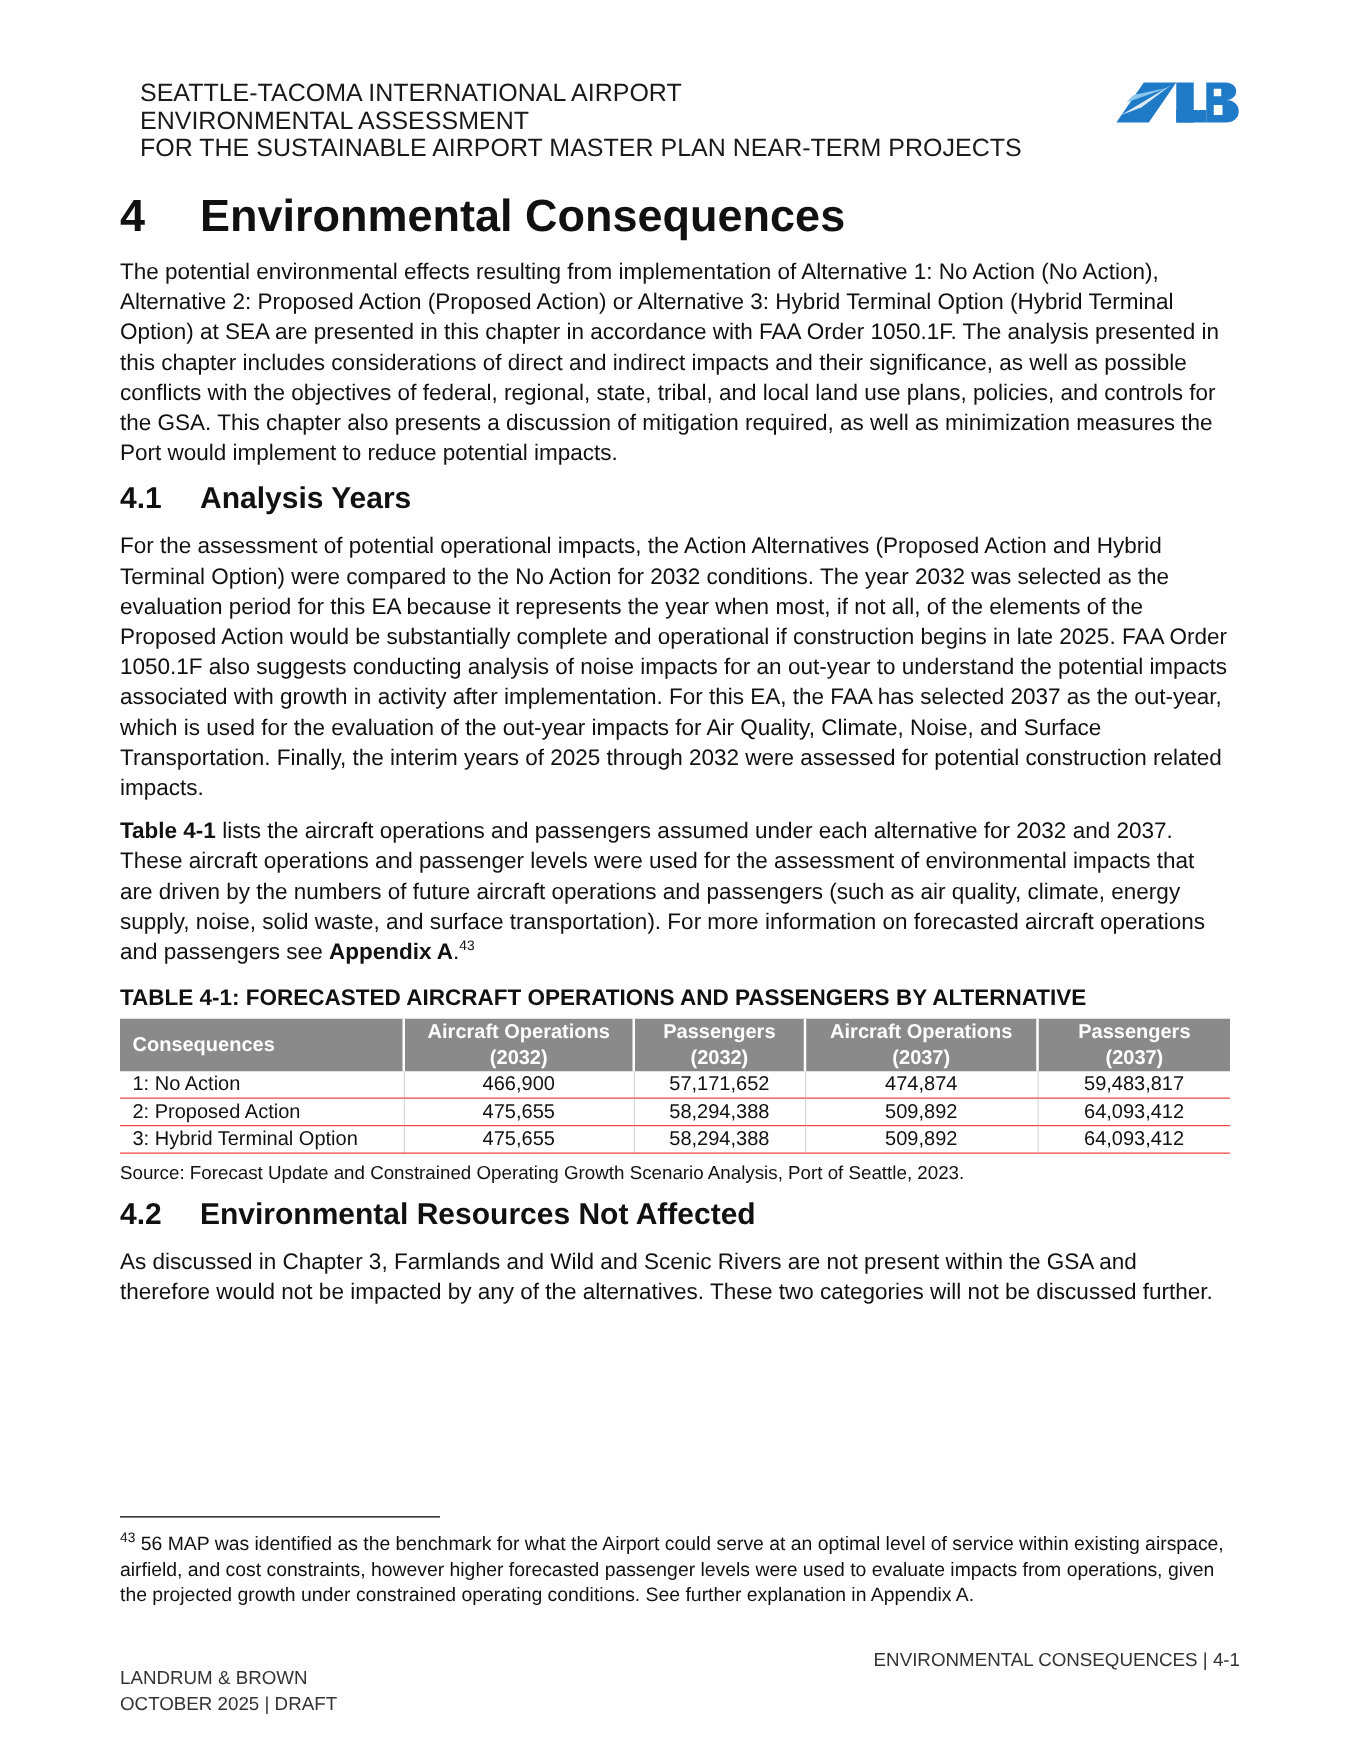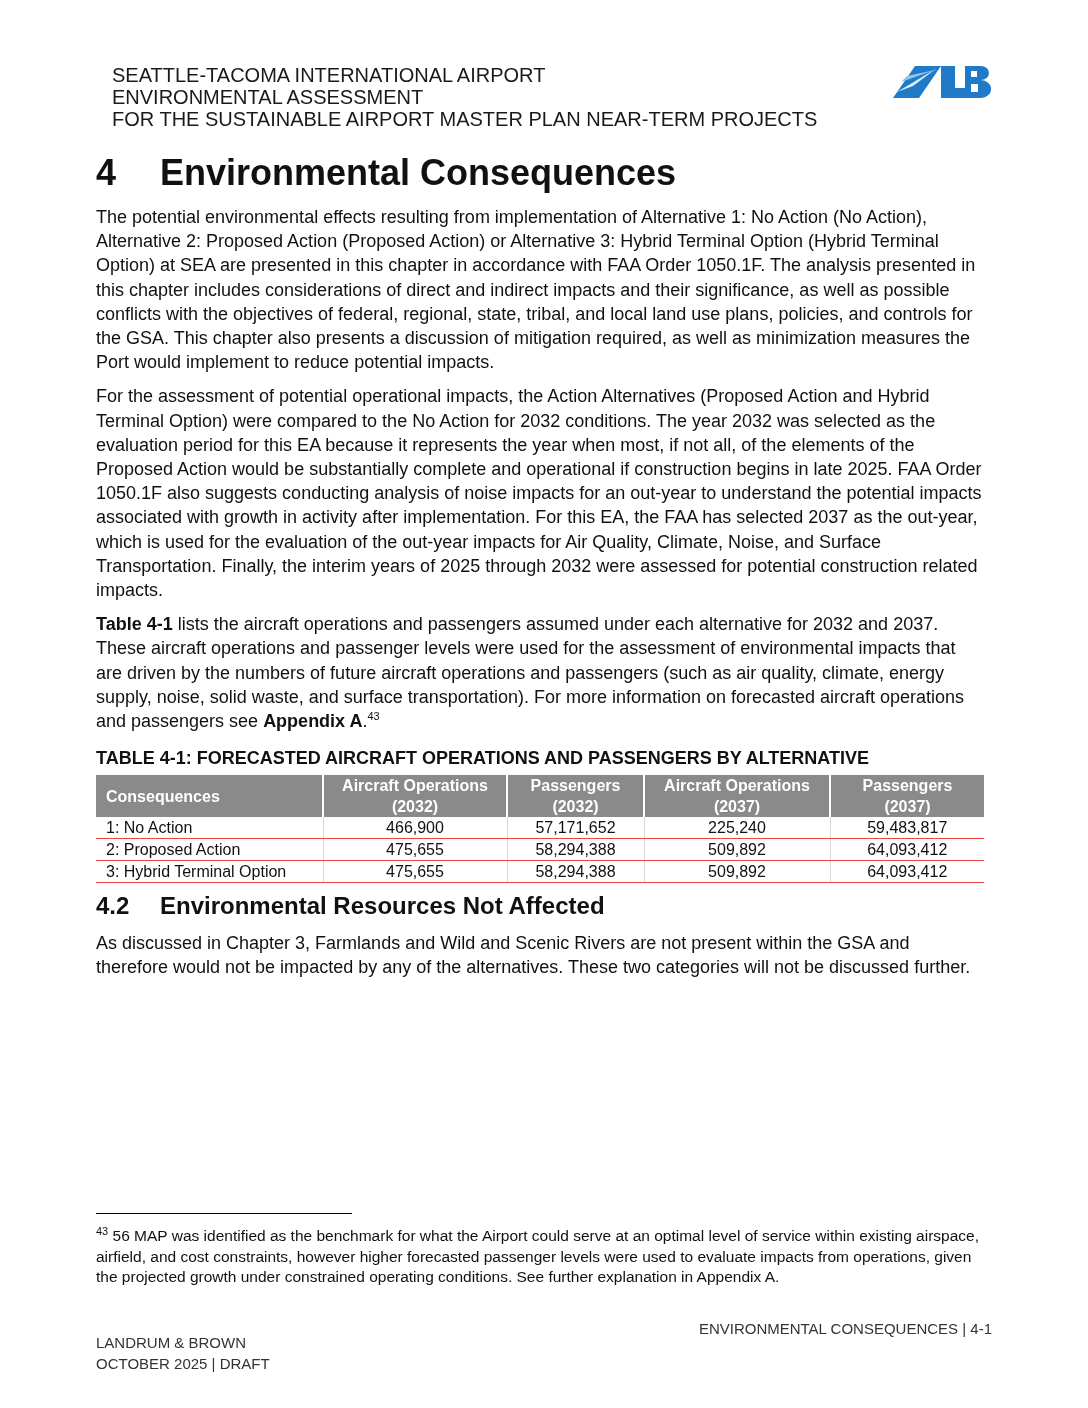--- a/index.html
+++ b/index.html
@@ -49,20 +49,23 @@
   <rect x="78" y="22" width="7" height="8" fill="#fff"></rect>
 </svg>
 
 <h1>
   <span class="num">4</span><span>Environmental Consequences</span>
 </h1>
 
 <div class="content">
   <p>The potential environmental effects resulting from implementation of Alternative 1: No Action (No Action), Alternative 2: Proposed Action (Proposed Action) or Alternative 3: Hybrid Terminal Option (Hybrid Terminal Option) at SEA are presented in this chapter in accordance with FAA Order 1050.1F. The analysis presented in this chapter includes considerations of direct and indirect impacts and their significance, as well as possible conflicts with the objectives of federal, regional, state, tribal, and local land use plans, policies, and controls for the GSA. This chapter also presents a discussion of mitigation required, as well as minimization measures the Port would implement to reduce potential impacts.</p>
 
+  <h2>
+    <span class="num">4.1</span><span>Analysis Years</span>
+  </h2>
   <p>For the assessment of potential operational impacts, the Action Alternatives (Proposed Action and Hybrid Terminal Option) were compared to the No Action for 2032 conditions. The year 2032 was selected as the evaluation period for this EA because it represents the year when most, if not all, of the elements of the Proposed Action would be substantially complete and operational if construction begins in late 2025. FAA Order 1050.1F also suggests conducting analysis of noise impacts for an out-year to understand the potential impacts associated with growth in activity after implementation. For this EA, the FAA has selected 2037 as the out-year, which is used for the evaluation of the out-year impacts for Air Quality, Climate, Noise, and Surface Transportation. Finally, the interim years of 2025 through 2032 were assessed for potential construction related impacts.</p>
   <p>
     <b>Table 4-1</b><span> lists the aircraft operations and passengers assumed under each alternative for 2032 and 2037. These aircraft operations and passenger levels were used for the assessment of environmental impacts that are driven by the numbers of future aircraft operations and passengers (such as air quality, climate, energy supply, noise, solid waste, and surface transportation). For more information on forecasted aircraft operations and passengers see </span><b>Appendix A</b><span>.</span><sup>43</sup>
   </p>
 
   <div class="tcaption">TABLE 4-1: FORECASTED AIRCRAFT OPERATIONS AND PASSENGERS BY ALTERNATIVE</div>
   <table>
     <thead>
       <tr>
         <th class="alt" style="width:210px"><span>Consequences</span></th>
@@ -82,39 +85,40 @@
             <div>Passengers</div>
             <div>(2037)</div>
           </th>
       </tr>
     </thead>
     <tbody>
       <tr>
         <td class="alt">1: No Action</td>
         <td>466,900</td>
         <td>57,171,652</td>
-        <td>225,240</td>
+        <td>474,874</td>
         <td>59,483,817</td>
       </tr>
       <tr>
         <td class="alt">2: Proposed Action</td>
         <td>475,655</td>
         <td>58,294,388</td>
         <td>509,892</td>
         <td>64,093,412</td>
       </tr>
       <tr>
         <td class="alt">3: Hybrid Terminal Option</td>
         <td>475,655</td>
         <td>58,294,388</td>
         <td>509,892</td>
         <td>64,093,412</td>
       </tr>
     </tbody>
   </table>
+  <div class="source">Source: Forecast Update and Constrained Operating Growth Scenario Analysis, Port of Seattle, 2023.</div>
 
   <h2>
     <span class="num">4.2</span><span>Environmental Resources Not Affected</span>
   </h2>
   <p>As discussed in Chapter 3, Farmlands and Wild and Scenic Rivers are not present within the GSA and therefore would not be impacted by any of the alternatives. These two categories will not be discussed further.</p>
 </div>
 
 <div class="fnrule"></div>
 <div class="footnote">
   <sup>43</sup><span> 56 MAP was identified as the benchmark for what the Airport could serve at an optimal level of service within existing airspace, airfield, and cost constraints, however higher forecasted passenger levels were used to evaluate impacts from operations, given the projected growth under constrained operating conditions. See further explanation in Appendix A.</span>

